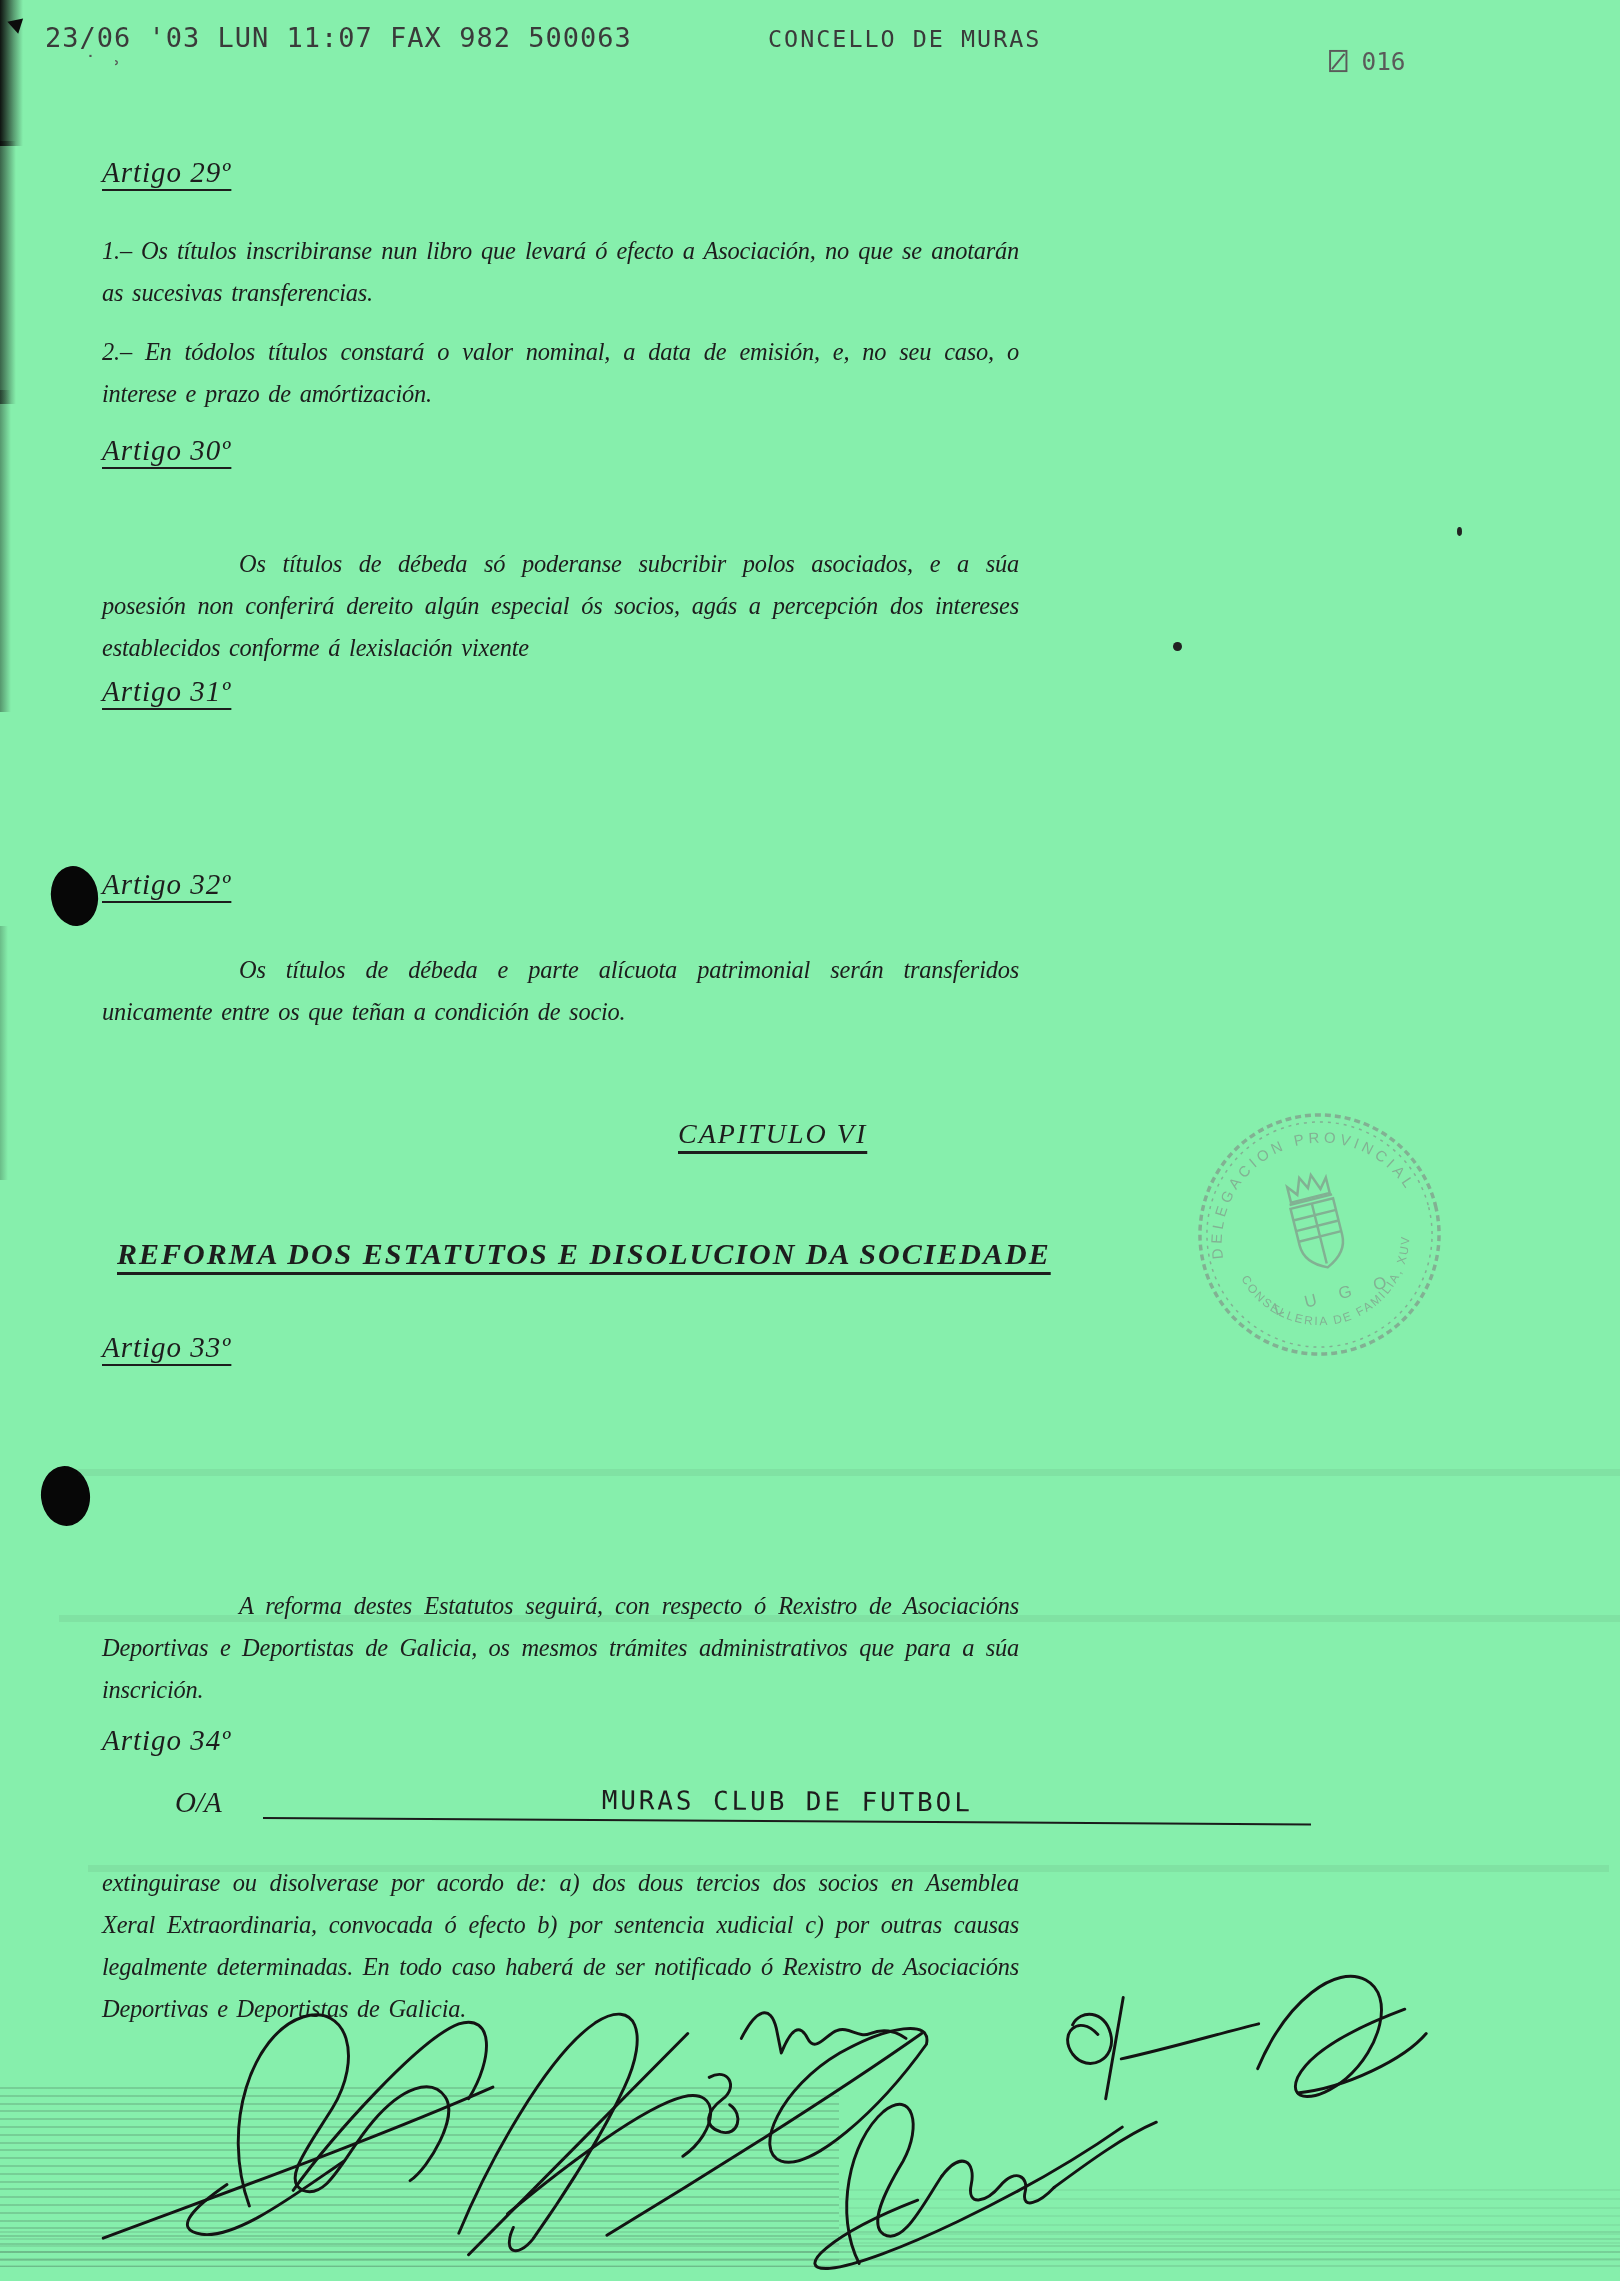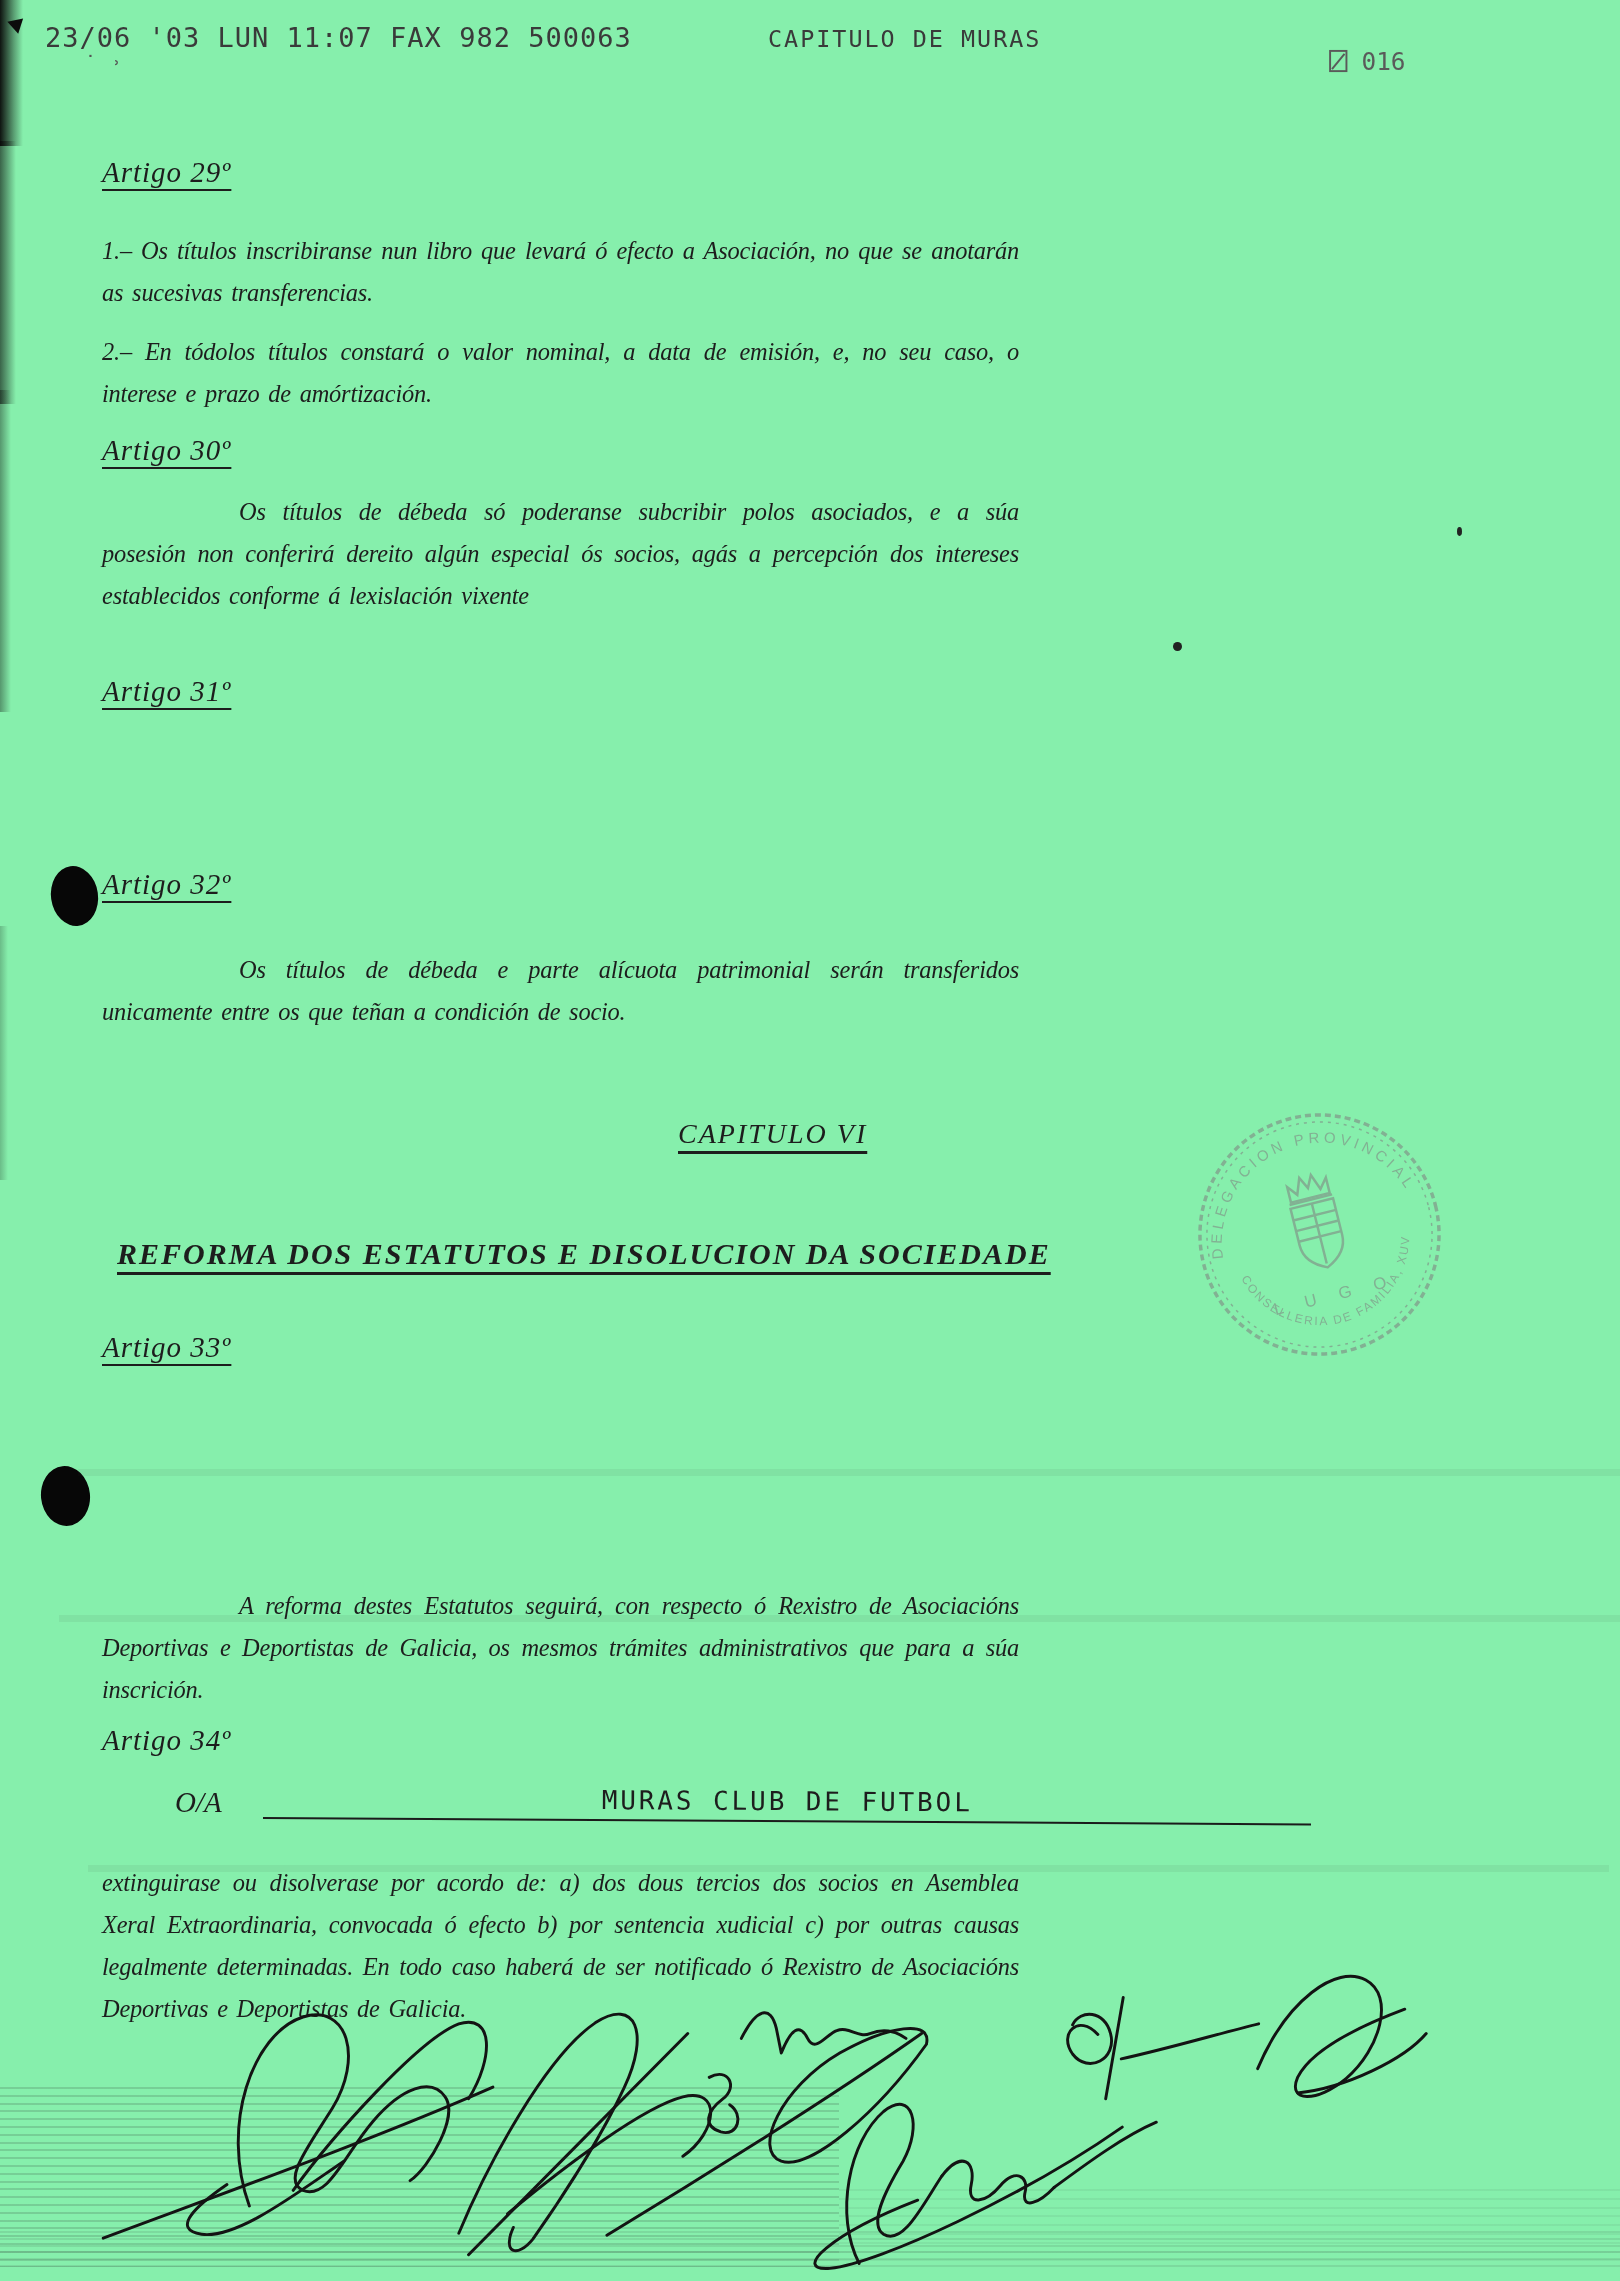--- a/index.html
+++ b/index.html
@@ -73,36 +73,36 @@
 
 <div class="page">
 
   <div class="edge edge1"></div>
   <div class="edge edge2"></div>
   <div class="edge edge3"></div>
   <div class="edge edge4"></div>
   <div class="tl-arrow"></div>
 
   <div class="fax-line fax-ts">23/06 '03 LUN 11:07 FAX 982 500063</div>
-  <div class="fax-line fax-sender">CAPITULO DE MURAS</div>
+  <div class="fax-line fax-sender">CONCELLO DE MURAS</div>
   <div class="fax-line fax-dots">˙ ˒</div>
   <div class="fax-line fax-page">
     <svg width="21.5" height="25" viewBox="0 0 22 26">
       <rect x="2" y="2" width="17" height="21" fill="none" stroke="#5a5a5a" stroke-width="2"></rect>
       <path d="M4,21 L17,5" fill="none" stroke="#5a5a5a" stroke-width="2"></path>
     </svg>
     <span>016</span>
   </div>
 
   <div class="art-title" style="top:156px">Artigo 29º</div>
   <div class="par" style="top:207px">1.– Os títulos inscribiranse nun libro que levará ó efecto a Asociación, no que se anotarán as sucesivas transferencias.</div>
   <div class="par" style="top:308px">2.– En tódolos títulos constará o valor nominal, a data de emisión, e, no seu caso, o interese e prazo de amórtización.</div>
 
   <div class="art-title" style="top:434px">Artigo 30º</div>
-  <div class="par indent" style="top:468px">Os títulos de débeda só poderanse subcribir polos asociados, e a súa posesión non conferirá dereito algún especial ós socios, agás a percepción dos intereses establecidos conforme á lexislación vixente</div>
+  <div class="par indent" style="top:520px">Os títulos de débeda só poderanse subcribir polos asociados, e a súa posesión non conferirá dereito algún especial ós socios, agás a percepción dos intereses establecidos conforme á lexislación vixente</div>
 
   <div class="art-title" style="top:675px">Artigo 31º</div>
 
   <div class="dot dot1"></div>
   <div class="art-title" style="top:868px">Artigo 32º</div>
   <div class="par indent" style="top:926px">Os títulos de débeda e parte alícuota patrimonial serán transferidos unicamente entre os que teñan a condición de socio.</div>
 
   <div class="chapter-title">CAPITULO VI</div>
   <div class="chapter-subtitle">REFORMA DOS ESTATUTOS E DISOLUCION DA SOCIEDADE</div>
 

